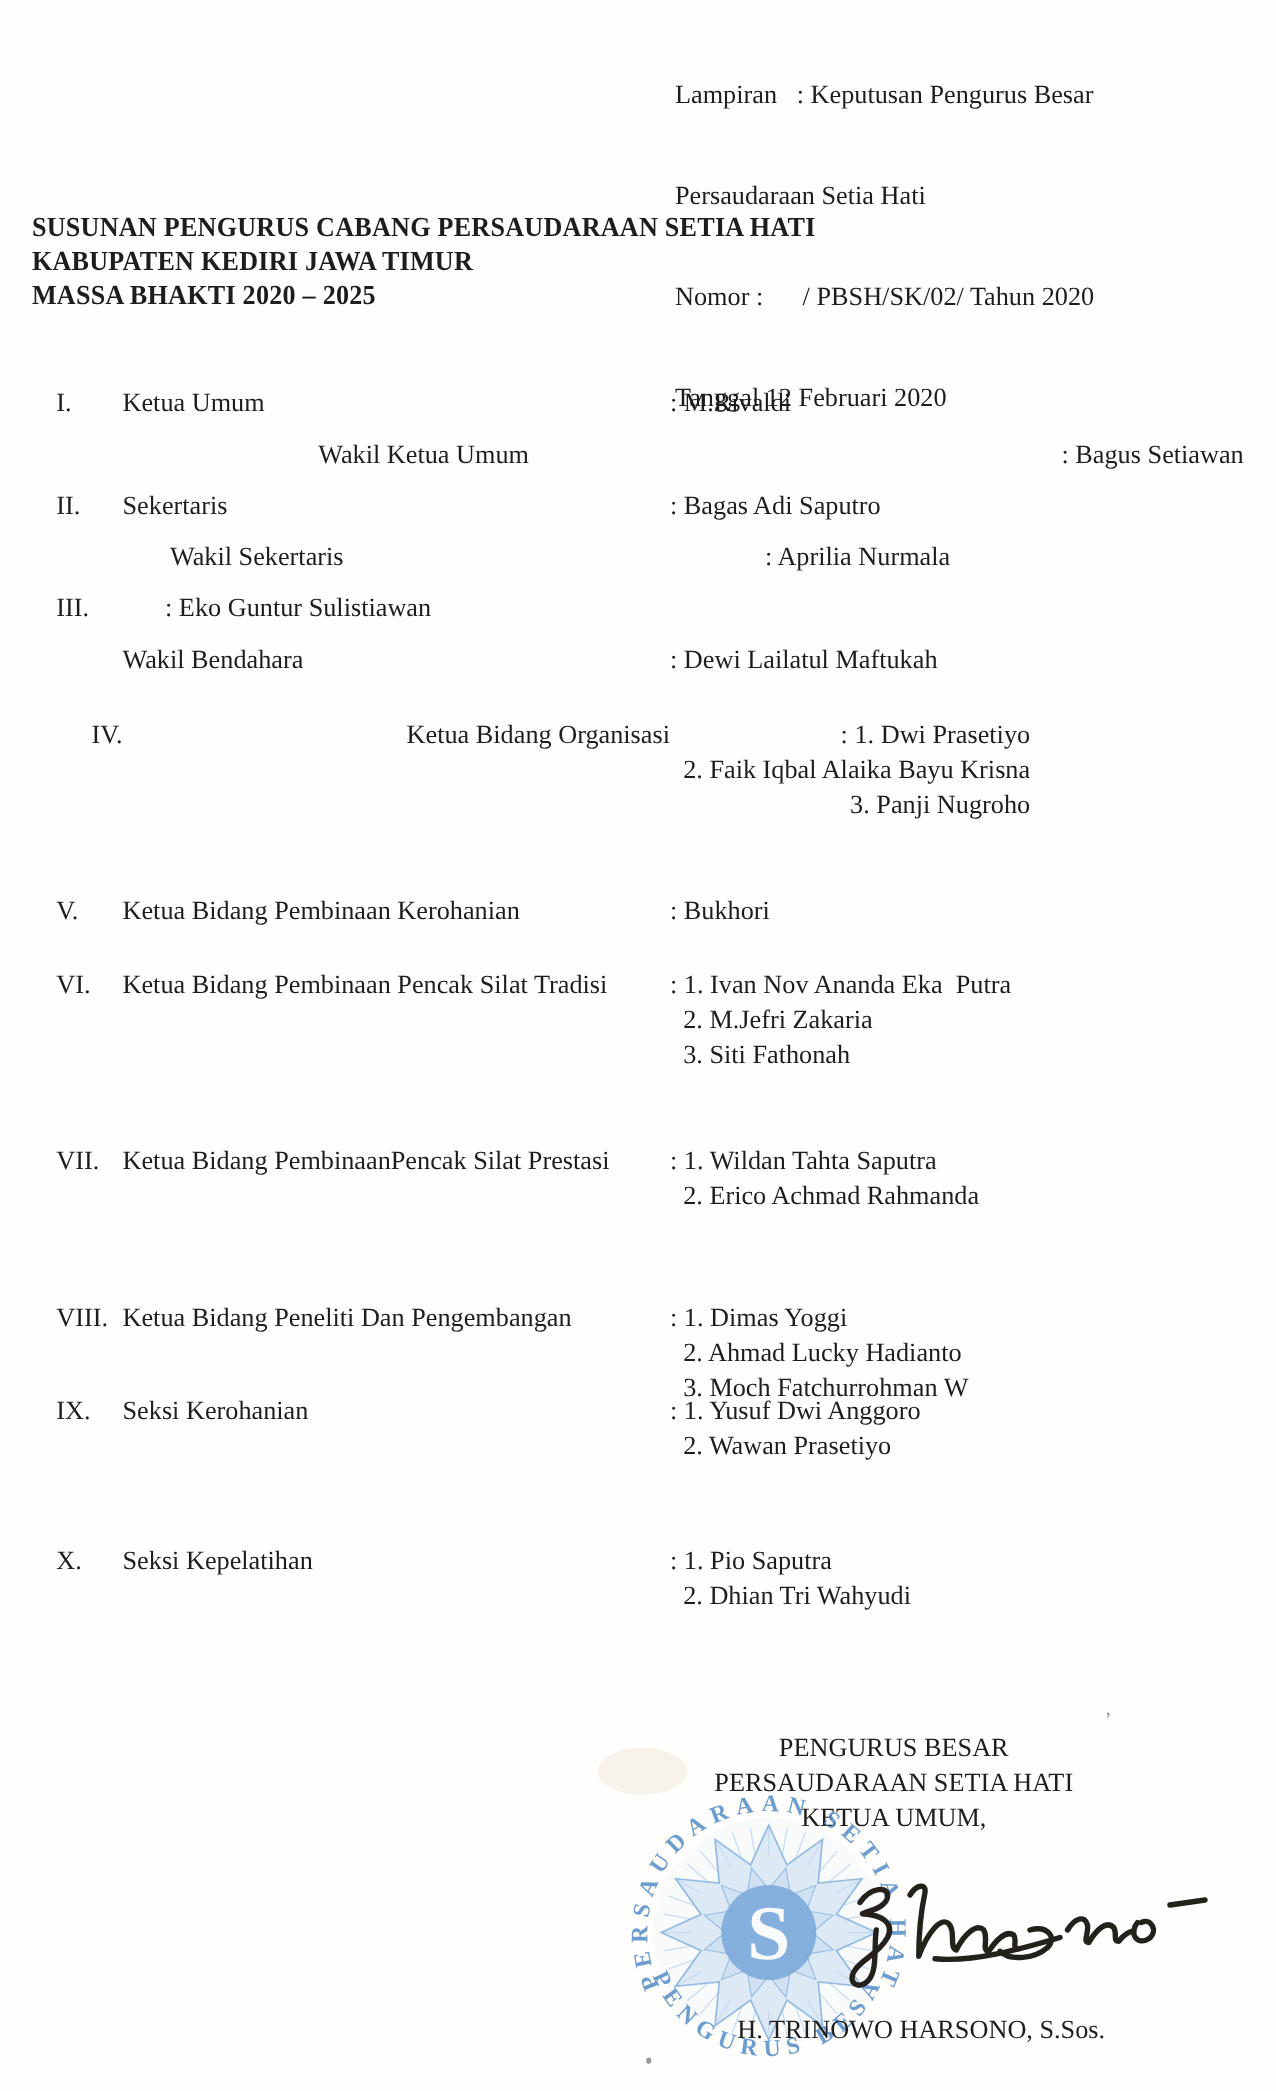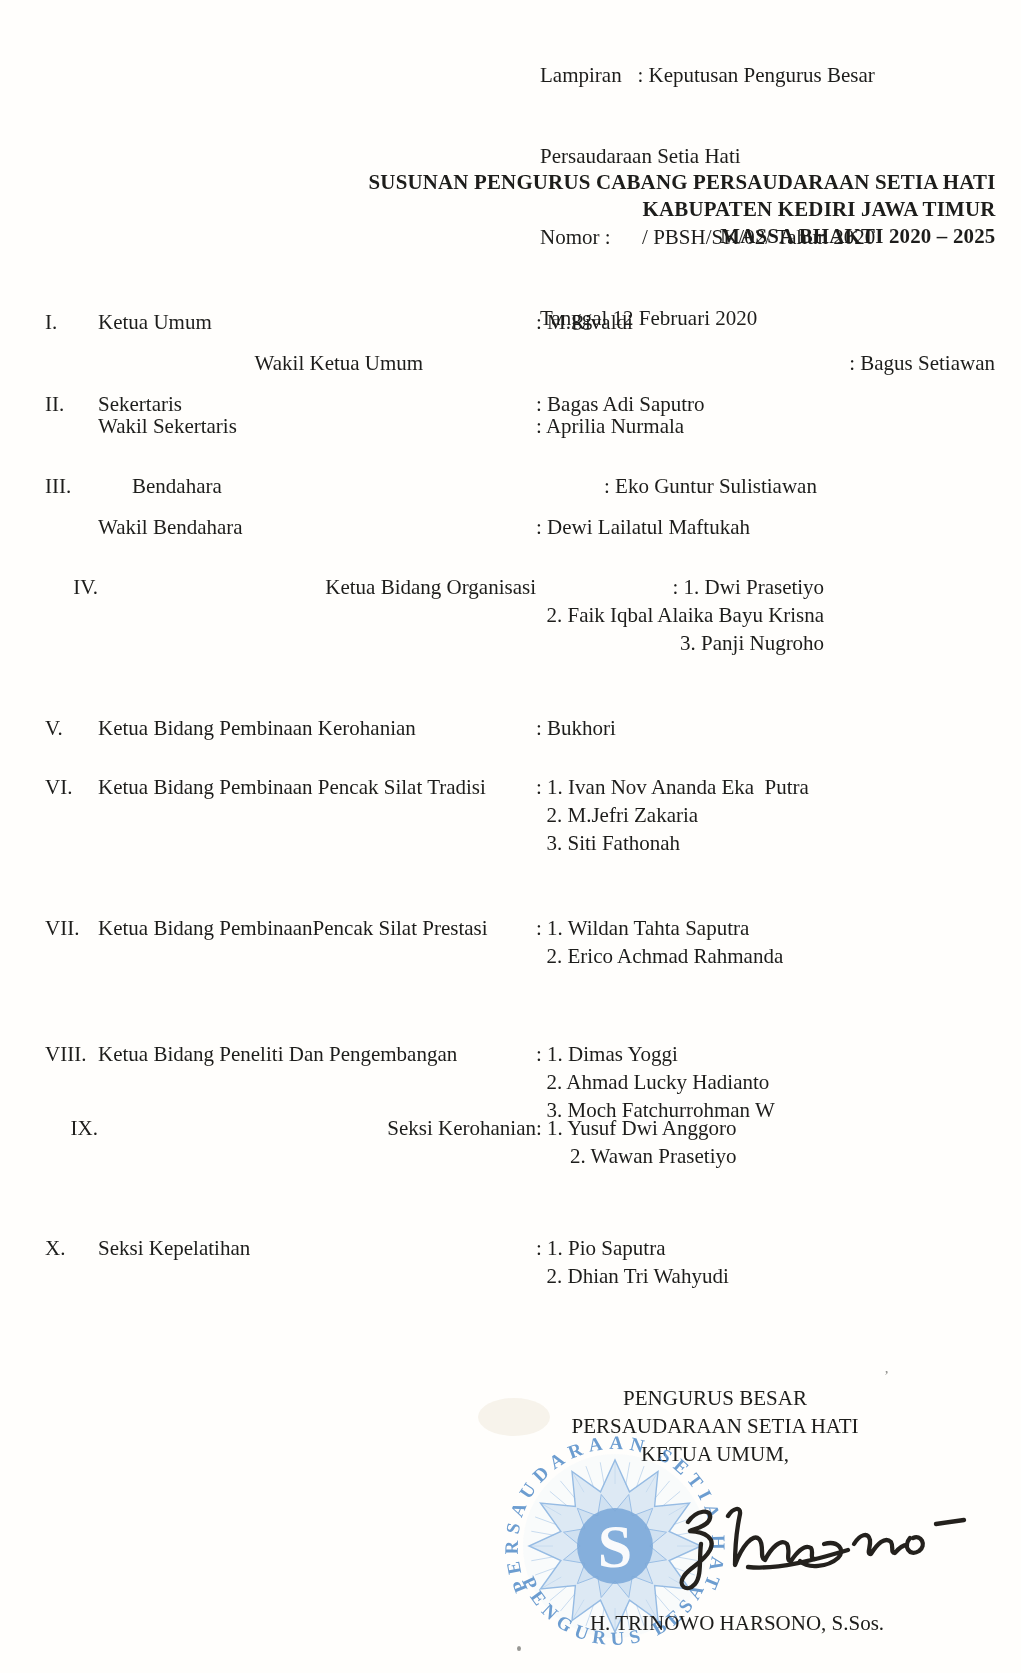--- a/index.html
+++ b/index.html
@@ -6,21 +6,21 @@
   body{
     width:1021px;height:1673px;position:relative;
     background:#fffefc;color:#1d1d1b;
     font-family:"Liberation Serif", serif;
     overflow:hidden;
   }
   .abs{position:absolute;}
   
   .header{left:540px;top:8px;font-size:21px;line-height:27px;white-space:pre;}
   
-  .title{left:0;top:168px;width:1021px;text-align:right;font-weight:bold;font-size:22px;line-height:27px;letter-spacing:.2px;}
+  .title{left:0;top:168px;width:1021px;text-align:left;font-weight:bold;font-size:22px;line-height:27px;letter-spacing:.2px;}
   .title .tline{transform:scaleX(.95);transform-origin:50% 50%;}
   
   .row{position:absolute;left:45px;width:950px;display:flex;align-items:flex-start;font-size:21px;line-height:28px;}
   .row .num{width:53px;flex:0 0 53px;}
   .row .label{width:438px;flex:0 0 438px;}
   .row .value div{white-space:pre;}
   
   .sigblock{left:490px;top:1384px;width:450px;text-align:center;font-size:21px;line-height:28px;}
   .signame{left:512px;top:1609px;width:450px;text-align:center;font-size:21px;line-height:28px;}
   .stamp{left:495px;top:1426px;width:240px;height:240px;opacity:.82;}
@@ -60,30 +60,29 @@
         <div>: Bagus Setiawan</div>
       </div>
   </div>
     <div class="row" style="top: 390px;">
     <div class="num">II.</div>
     <div class="label">Sekertaris</div>
     <div class="value">
         <div>: Bagas Adi Saputro</div>
       </div>
   </div>
-    <div class="row" style="top: 412px;">
+    <div class="row" style="top: 431px; gap: 38px;">
     <div class="num"></div>
     <div class="label">Wakil Sekertaris</div>
     <div class="value">
         <div>: Aprilia Nurmala</div>
       </div>
   </div>
     <div class="row" style="top: 472px; gap: 34px;">
     <div class="num">III.</div>
-    <div class="label">Bendahara</div>
     <div class="value">
         <div>: Eko Guntur Sulistiawan</div>
       </div>
   </div>
     <div class="row" style="top: 513px;">
     <div class="num"></div>
     <div class="label">Wakil Bendahara</div>
     <div class="value">
         <div>: Dewi Lailatul Maftukah</div>
       </div>
@@ -123,21 +122,21 @@
   </div>
     <div class="row" style="top: 1040px; font-family: Liberation Serif, serif;">
     <div class="num">VIII.</div>
     <div class="label">Ketua Bidang Peneliti Dan Pengembangan</div>
     <div class="value">
         <div>: 1. Dimas Yoggi</div>
         <div>  2. Ahmad Lucky Hadianto</div>
         <div>  3. Moch Fatchurrohman W</div>
       </div>
   </div>
-    <div class="row" style="top: 1114px; text-align: right;">
+    <div class="row" style="top: 1114px;">
     <div class="num">IX.</div>
     <div class="label">Seksi Kerohanian</div>
     <div class="value">
         <div>: 1. Yusuf Dwi Anggoro</div>
         <div>  2. Wawan Prasetiyo</div>
       </div>
   </div>
     <div class="row" style="top: 1234px;">
     <div class="num">X.</div>
     <div class="label">Seksi Kepelatihan</div>

